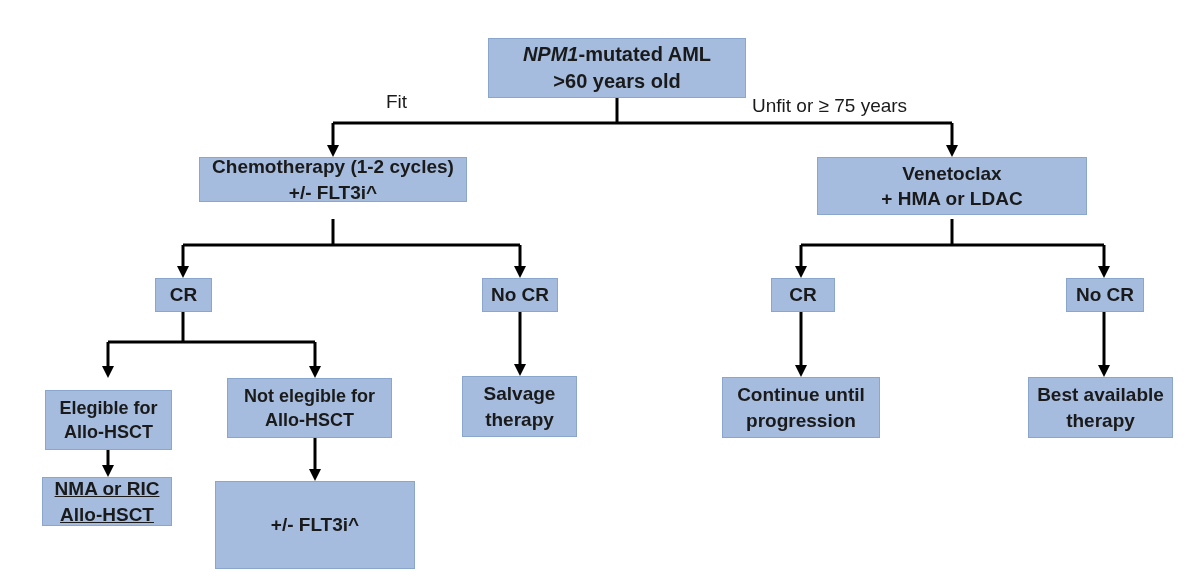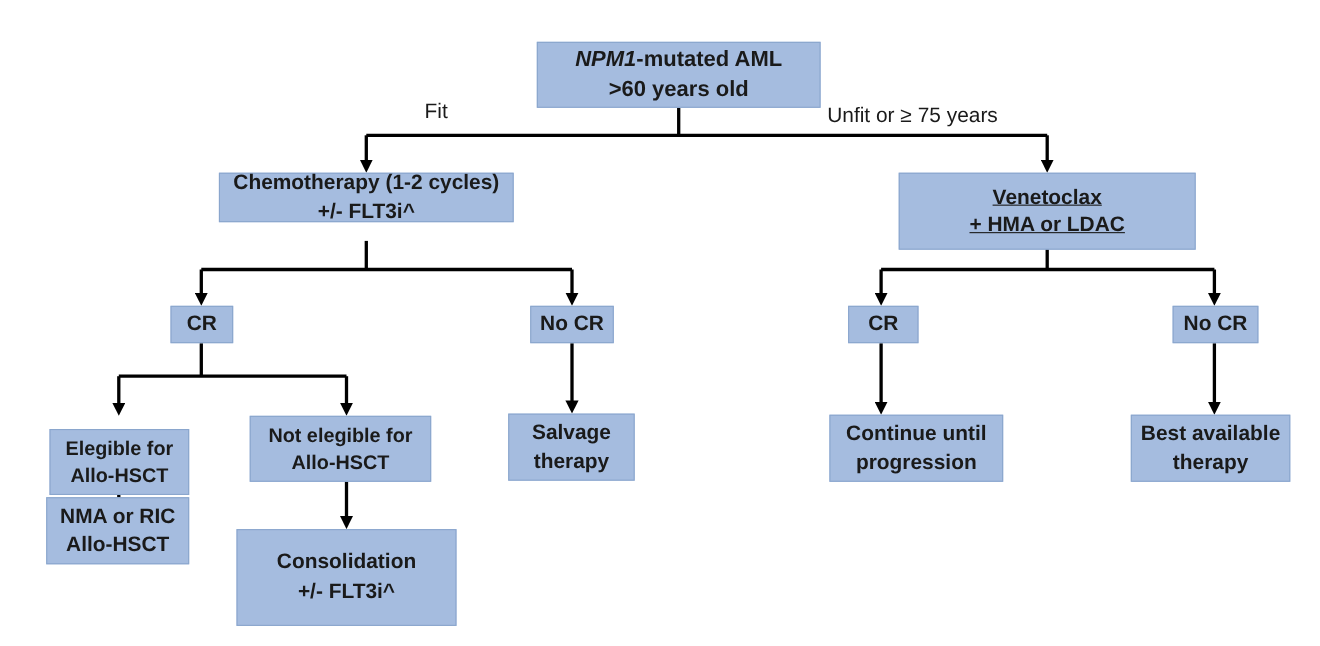--- a/index.html
+++ b/index.html
@@ -92,21 +92,21 @@
   <div class="node fs20" style="left:488px; top:38px; width:258px; height:60px;">
     <div class="nline"><span class="gene-italic">NPM1</span><span>-mutated AML</span></div>
     <div class="nline">&gt;60 years old</div>
   </div>
 
   <div class="node fs19" style="left:199px; top:157px; width:268px; height:45px;">
     <div class="nline">Chemotherapy (1-2 cycles)</div>
     <div class="nline">+/- FLT3i^</div>
   </div>
 
-  <div class="node fs19" style="left:817px; top:157px; width:270px; height:70px;text-decoration:underline;">
+  <div class="node fs19" style="left:817px; top:157px; width:270px; height:58px;">
     <div class="nline">Venetoclax</div>
     <div class="nline">+ HMA or LDAC</div>
   </div>
 
   <div class="node fs19" style="left:155px; top:278px; width:57px; height:34px;">
     <div class="nline">CR</div>
   </div>
 
   <div class="node fs19" style="left:482px; top:278px; width:76px; height:34px;">
     <div class="nline">No CR</div>
@@ -128,31 +128,30 @@
   <div class="node fs18" style="left:227px; top:378px; width:165px; height:60px;">
     <div class="nline">Not elegible for</div>
     <div class="nline">Allo-HSCT</div>
   </div>
 
   <div class="node fs19" style="left:462px; top:376px; width:115px; height:61px;">
     <div class="nline">Salvage</div>
     <div class="nline">therapy</div>
   </div>
 
-  <div class="node fs19" style="left:42px; top:452px; width:130px; height:61px;">
+  <div class="node fs19" style="left:42px; top:477px; width:130px; height:49px;text-decoration:underline;">
     <div class="nline">NMA or RIC</div>
     <div class="nline">Allo-HSCT</div>
   </div>
 
   <div class="node fs19 consol" style="left:215px; top:481px; width:200px; height:88px;">
-    <div class="nline">Consolidation</div>
     <div class="nline">+/- FLT3i^</div>
   </div>
 
-  <div class="node fs19" style="left:722px; top:377px; width:158px; height:61px;margin-left:32px;">
+  <div class="node fs19" style="left:722px; top:377px; width:158px; height:61px;">
     <div class="nline">Continue until</div>
     <div class="nline">progression</div>
   </div>
 
   <div class="node fs19" style="left:1028px; top:377px; width:145px; height:61px;">
     <div class="nline">Best available</div>
     <div class="nline">therapy</div>
   </div>
 
 </div>

